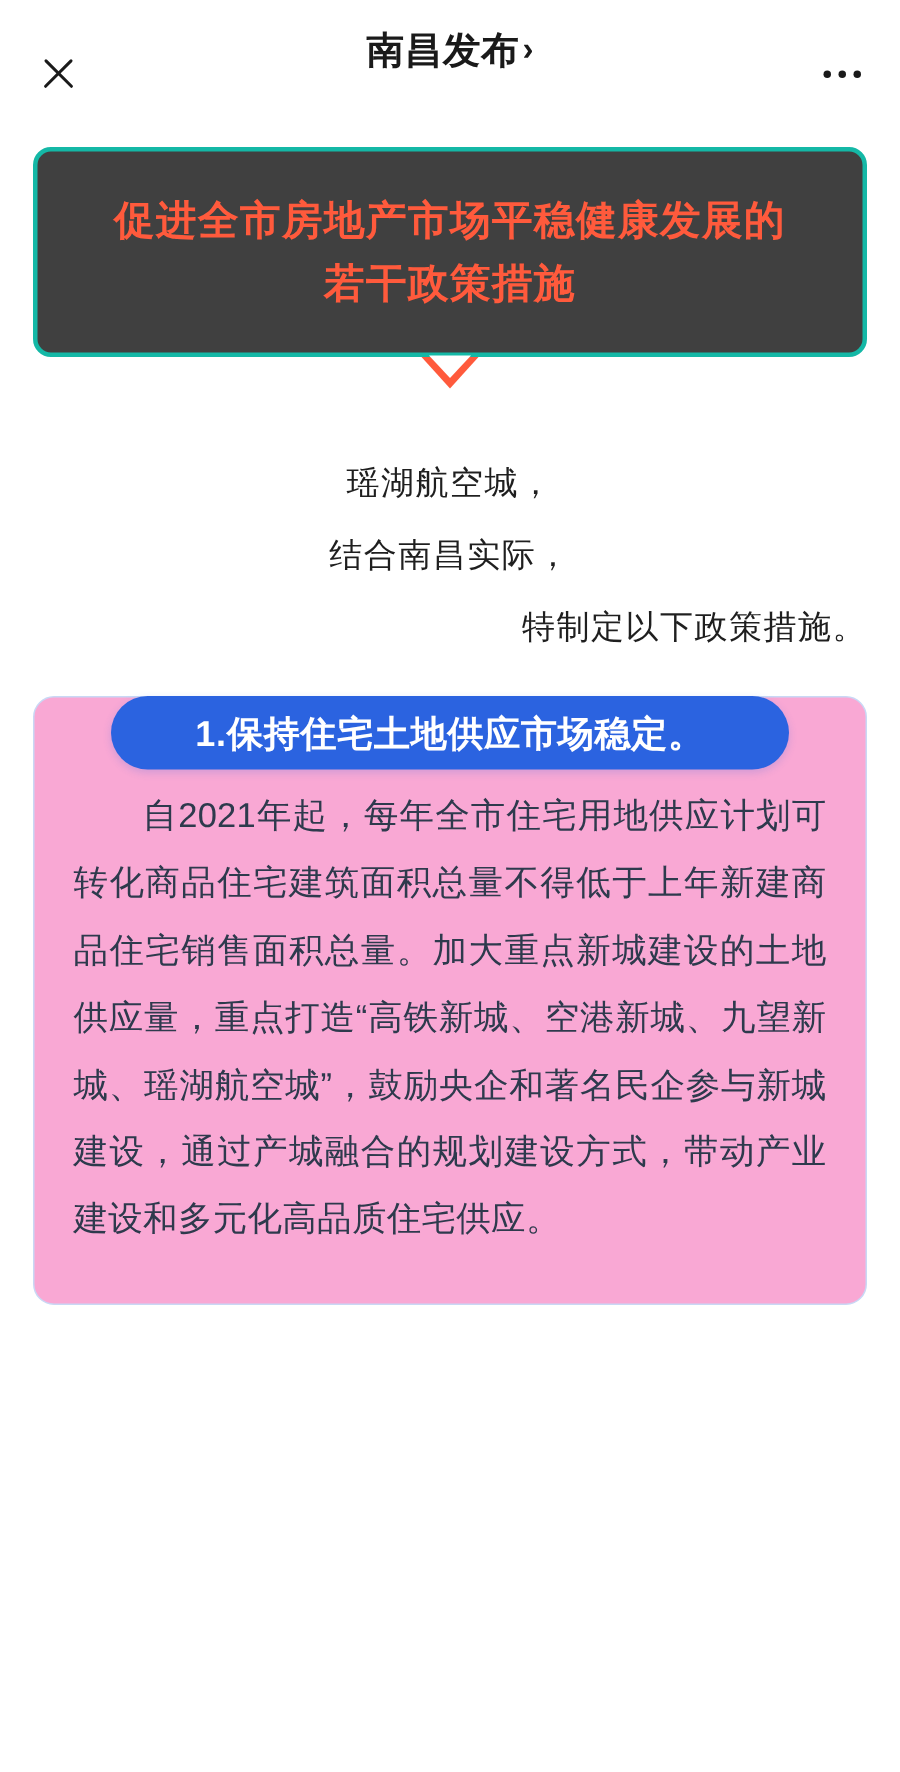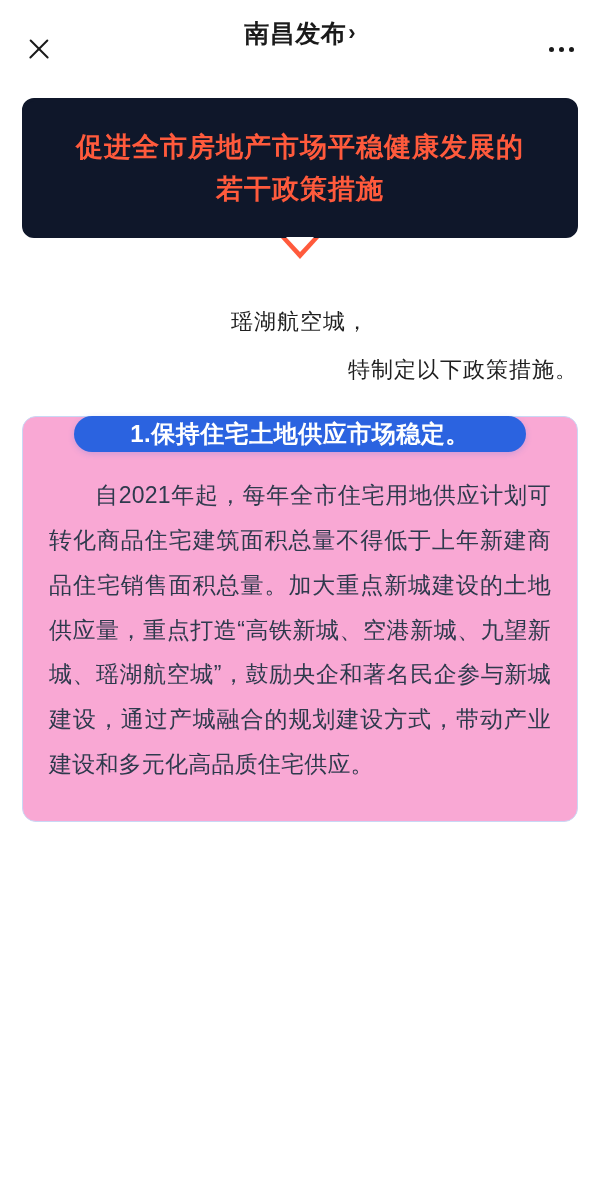--- a/index.html
+++ b/index.html
@@ -96,24 +96,24 @@
   .content {
     padding: 0 22px;
   }
 
   
   .title-box-wrap {
     margin-top: 32px;
     position: relative;
   }
   .title-box {
-    border: 3px solid #0f172a;
+    border: 3px solid #14b8a6;
     border-radius: 12px;
     padding: 26px 24px 24px;
-    background: #0f172a;
+    background: #404040;
   }
   .title-line {
     text-align: center;
     color: #ff5a3c;
     font-size: 27px;
     font-weight: bold;
     line-height: 1.55;
     letter-spacing: 1px;
   }
   .title-arrow-outer {
@@ -164,21 +164,21 @@
     background: #f9a8d4;
     padding: 56px 26px 34px;
     margin-top: 26px;
   }
   .section-header {
     position: absolute;
     left: 50%;
     transform: translateX(-50%);
     top: 0;
     width: 452px;
-    height: 36px;
+    height: 49px;
     background: #2b63e0;
     border-radius: 26px;
     display: flex;
     align-items: center;
     justify-content: center;
     z-index: 3;
     box-shadow: 0 2px 6px rgba(43,99,224,0.20);
   }
   .section-header-text {
     color: #ffffff;
@@ -225,20 +225,21 @@
     <div class="title-box">
       <div class="title-line">促进全市房地产市场平稳健康发展的</div>
       <div class="title-line">若干政策措施</div>
     </div>
     <div class="title-arrow-outer"></div>
     <div class="title-arrow-inner"></div>
   </div>
 
   <div class="intro">
     <div class="intro-line">瑶湖航空城，</div>
+    <div class="intro-line">结合南昌实际，</div>
     <div class="intro-line">特制定以下政策措施。</div>
   </div>
 
   <div class="section">
     <div class="section-header">
       <span class="section-header-text">1.保持住宅土地供应市场稳定。</span>
     </div>
     <div class="section-body">
       <div class="section-text">自2021年起，每年全市住宅用地供应计划可转化商品住宅建筑面积总量不得低于上年新建商品住宅销售面积总量。加大重点新城建设的土地供应量，重点打造“高铁新城、空港新城、九望新城、瑶湖航空城”，鼓励央企和著名民企参与新城建设，通过产城融合的规划建设方式，带动产业建设和多元化高品质住宅供应。</div>
     </div>

